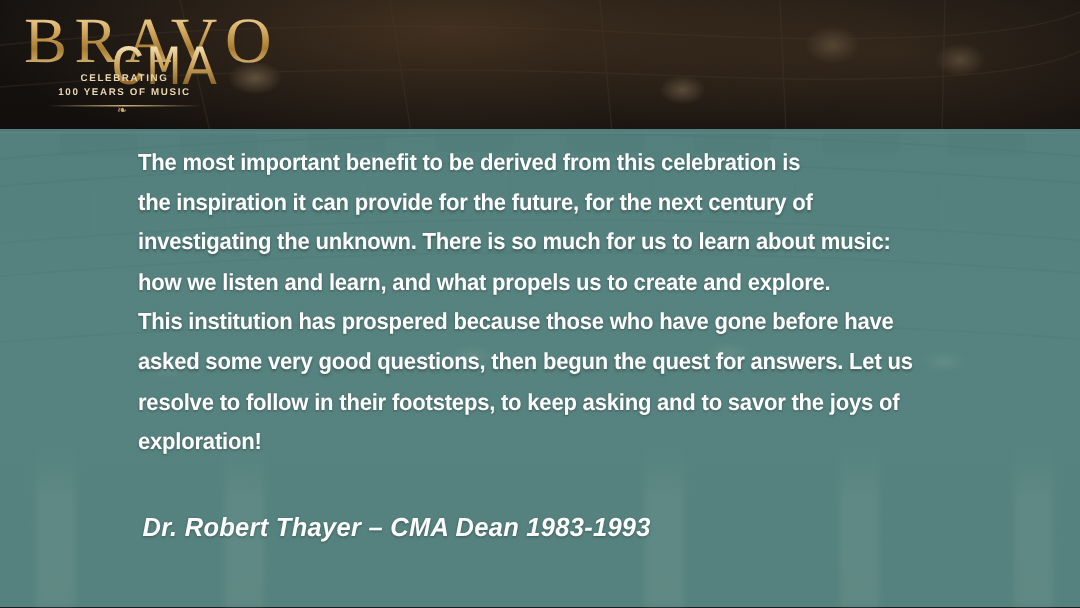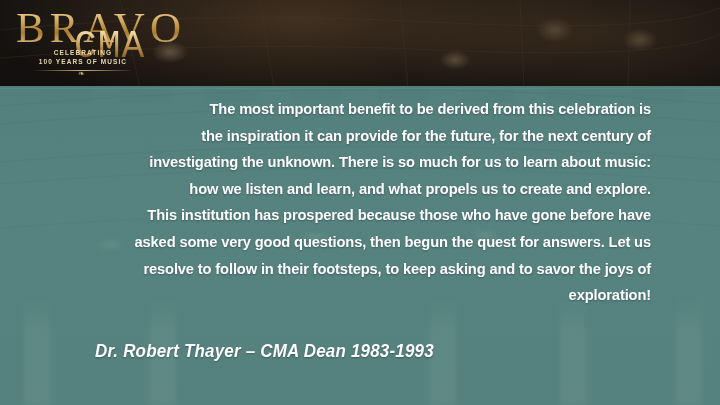--- a/index.html
+++ b/index.html
@@ -145,24 +145,23 @@
     left: 66px;
     top: 66px;
     color: #cdab68;
     font-size: 8px;
     line-height: 1;
   }
 
   
   .quote {
     position: absolute;
-    left: 78px;
+    left: 92px;
     top: 96px;
     width: 600px;
-    text-align: right;
   }
   .quote-line {
     color: #ffffff;
     font-family: "Liberation Sans", sans-serif;
     font-weight: 700;
     font-size: 15.4px;
     line-height: 26.6px;
     letter-spacing: -0.15px;
     white-space: nowrap;
     transform: scaleX(.955);

